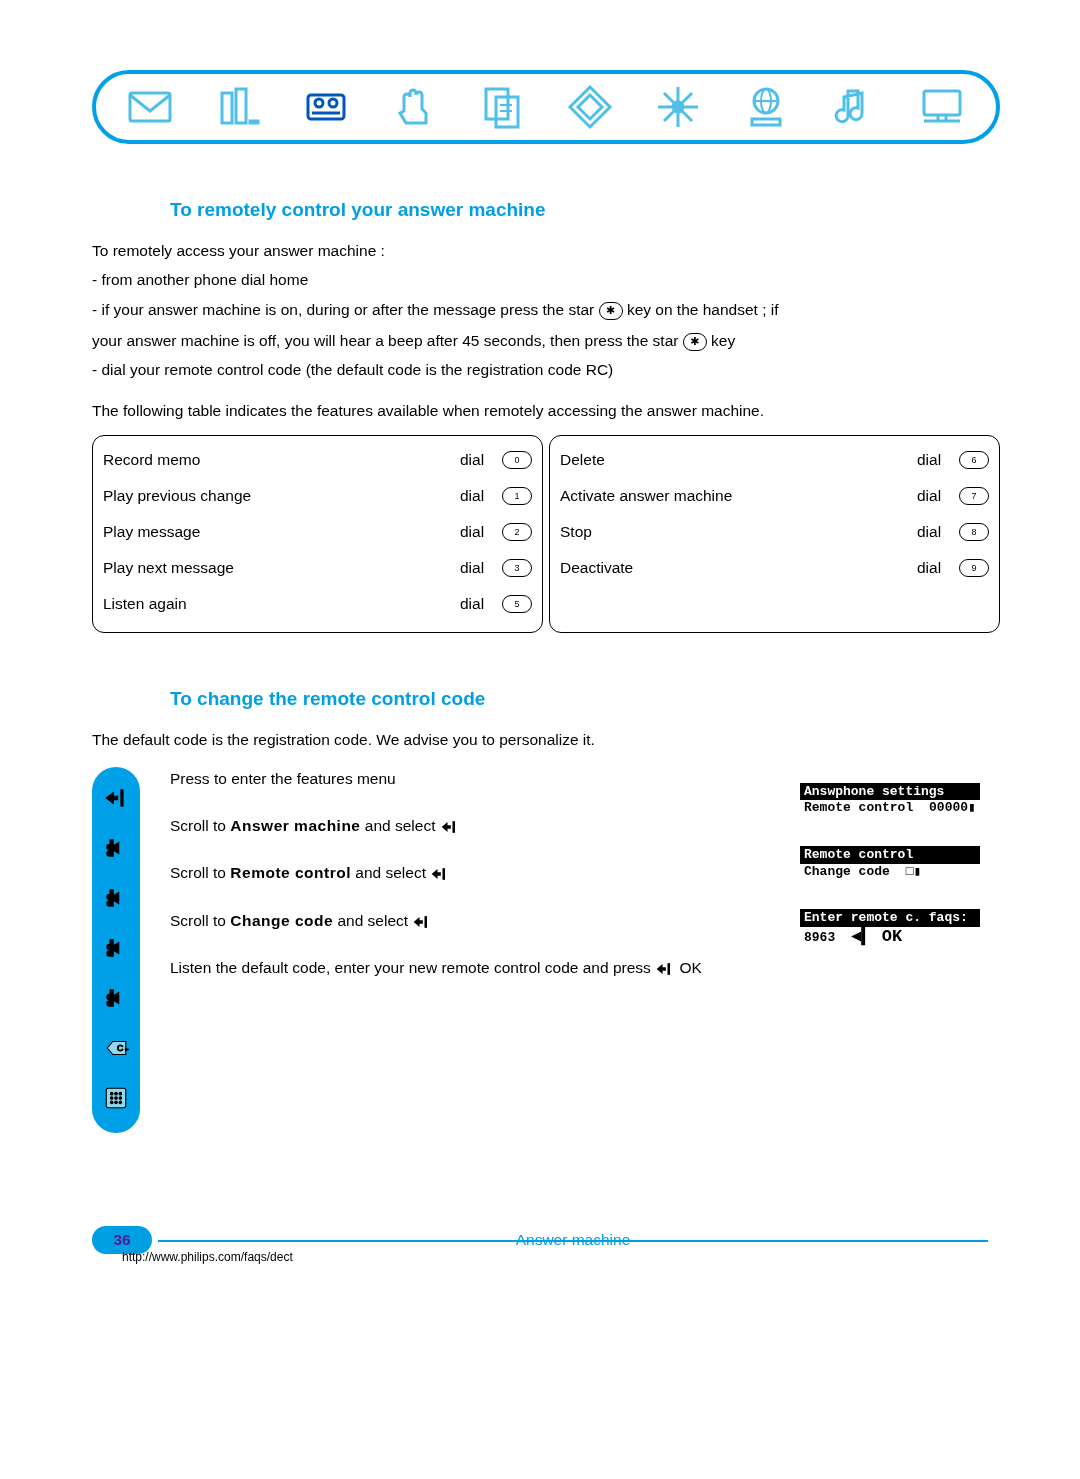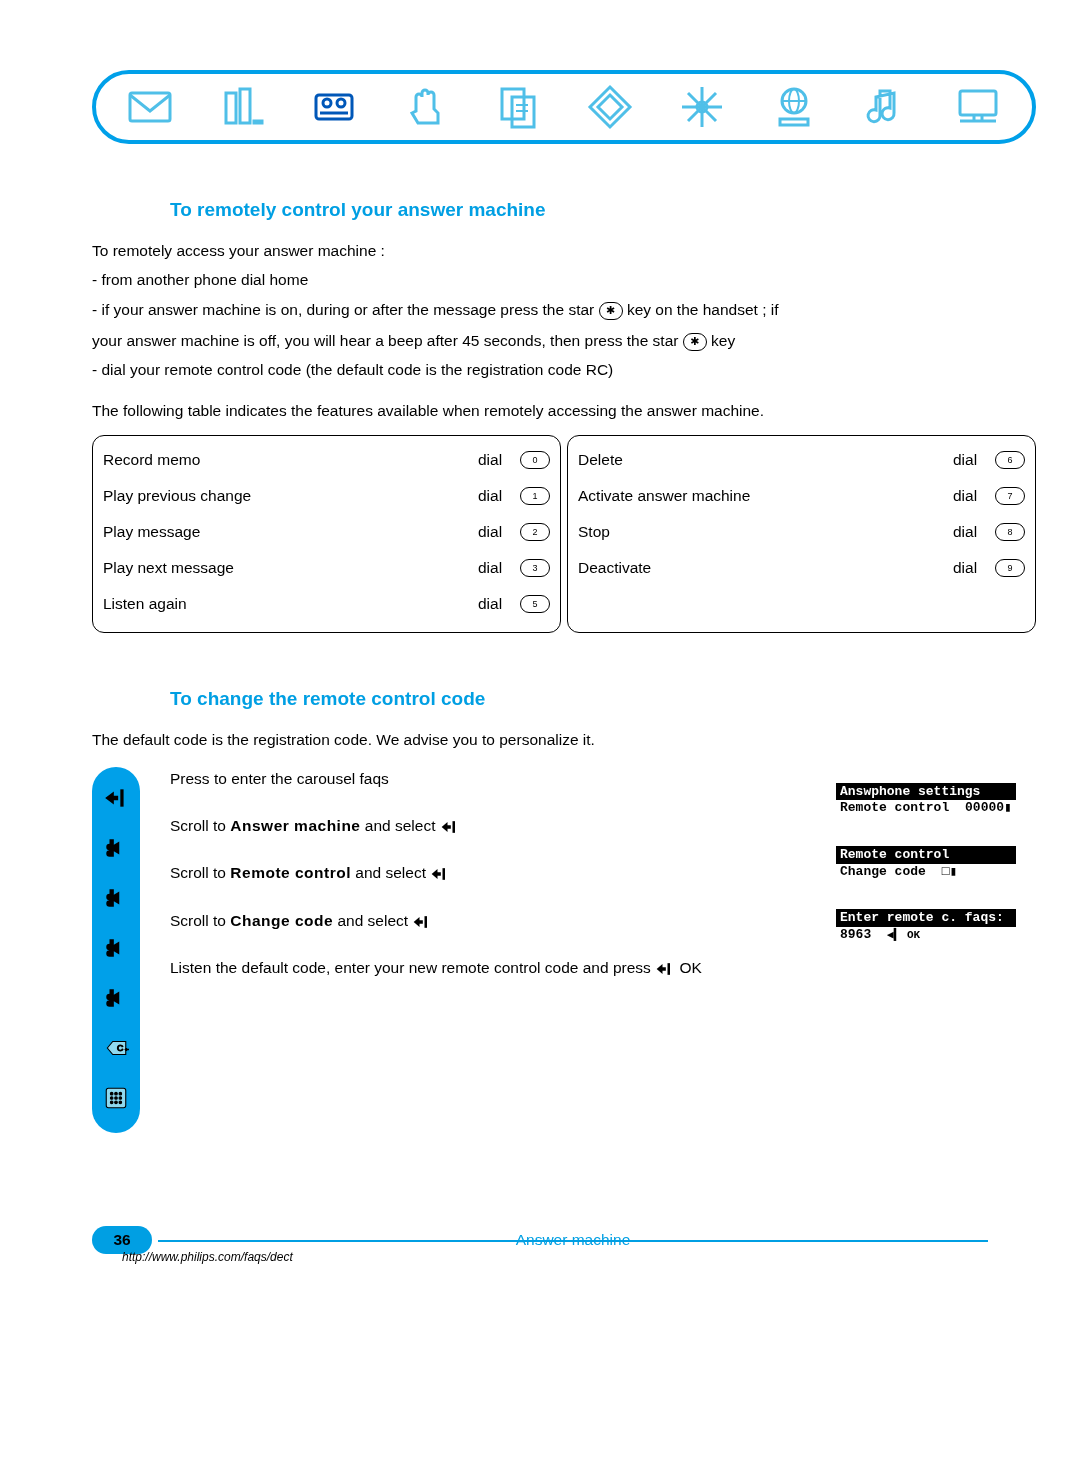--- a/index.html
+++ b/index.html
@@ -8,21 +8,21 @@
     background: #fff;
     font-family: Verdana, Arial, sans-serif;
     color: #000;
     font-size: 15.5px;
   }
   .page {
     width: 1080px;
     height: 1479px;
     position: relative;
     box-sizing: border-box;
-    padding: 70px 44px 0 92px;
+    padding: 70px 80px 0 92px;
   }
 
   
   .topbar {
     border: 4px solid #00a0e9;
     border-radius: 40px;
     height: 66px;
     display: flex;
     align-items: center;
     justify-content: space-between;
@@ -137,36 +137,36 @@
     line-height: 1.2;
   }
   .lcd .inv {
     background: #000;
     color: #fff;
     padding: 1px 4px;
     display: block;
     font-weight: bold;
   }
   .lcd .line { padding: 1px 4px; font-weight: bold; }
-  .lcd .line.small { font-size: 11px; text-align: right; }
+  .lcd .line.small { font-size: 17px; text-align: right; }
 
   
   .footer {
     position: absolute;
     left: 92px; right: 92px;
     bottom: 215px;
   }
   .footer-bar {
     display: flex;
     align-items: center;
     height: 30px;
   }
   .page-num {
     background: #009fe3;
-    color: #000000;
+    color: #4c1d95;
     border-radius: 15px;
     width: 60px;
     height: 28px;
     line-height: 28px;
     text-align: center;
     font-weight: 600;
     margin-right: 6px;
   }
   .footer-title {
     flex: 1;
@@ -175,21 +175,20 @@
     font-weight: 500;
   }
   .footer-rule {
     height: 2px;
     background: #009fe3;
     margin-top: -15px;
     margin-left: 66px;
     z-index: -1;
   }
   .footer-url {
-    font-style: italic;
     font-size: 12px;
     margin: 8px 0 0 30px;
   }
 </style>
 </head>
 <body>
 
 <div class="page">
 
   <div class="topbar">
@@ -387,21 +386,21 @@
               <circle cx="16" cy="12" r="1.2"></circle>
               <circle cx="8" cy="16" r="1.2"></circle>
               <circle cx="12" cy="16" r="1.2"></circle>
               <circle cx="16" cy="16" r="1.2"></circle>
             </g>
           </svg>
       </span>
     </div>
 
     <div class="steps-text">
-      <p>Press to enter the carousel faqs</p>
+      <p>Press to enter the features menu</p>
       <p>
         <span>Scroll to </span>
         <span class="bold-menu">Answer machine</span>
         <span> and select </span>
         <span class="enter-glyph"><svg width="20" height="16" viewBox="0 0 24 18">
               <polygon points="2,9 9,3 9,7 13,7 13,11 9,11 9,15" fill="#000"></polygon>
               <rect x="15" y="2" width="3" height="14" fill="#000"></rect>
             </svg></span>
       </p>
       <p>

